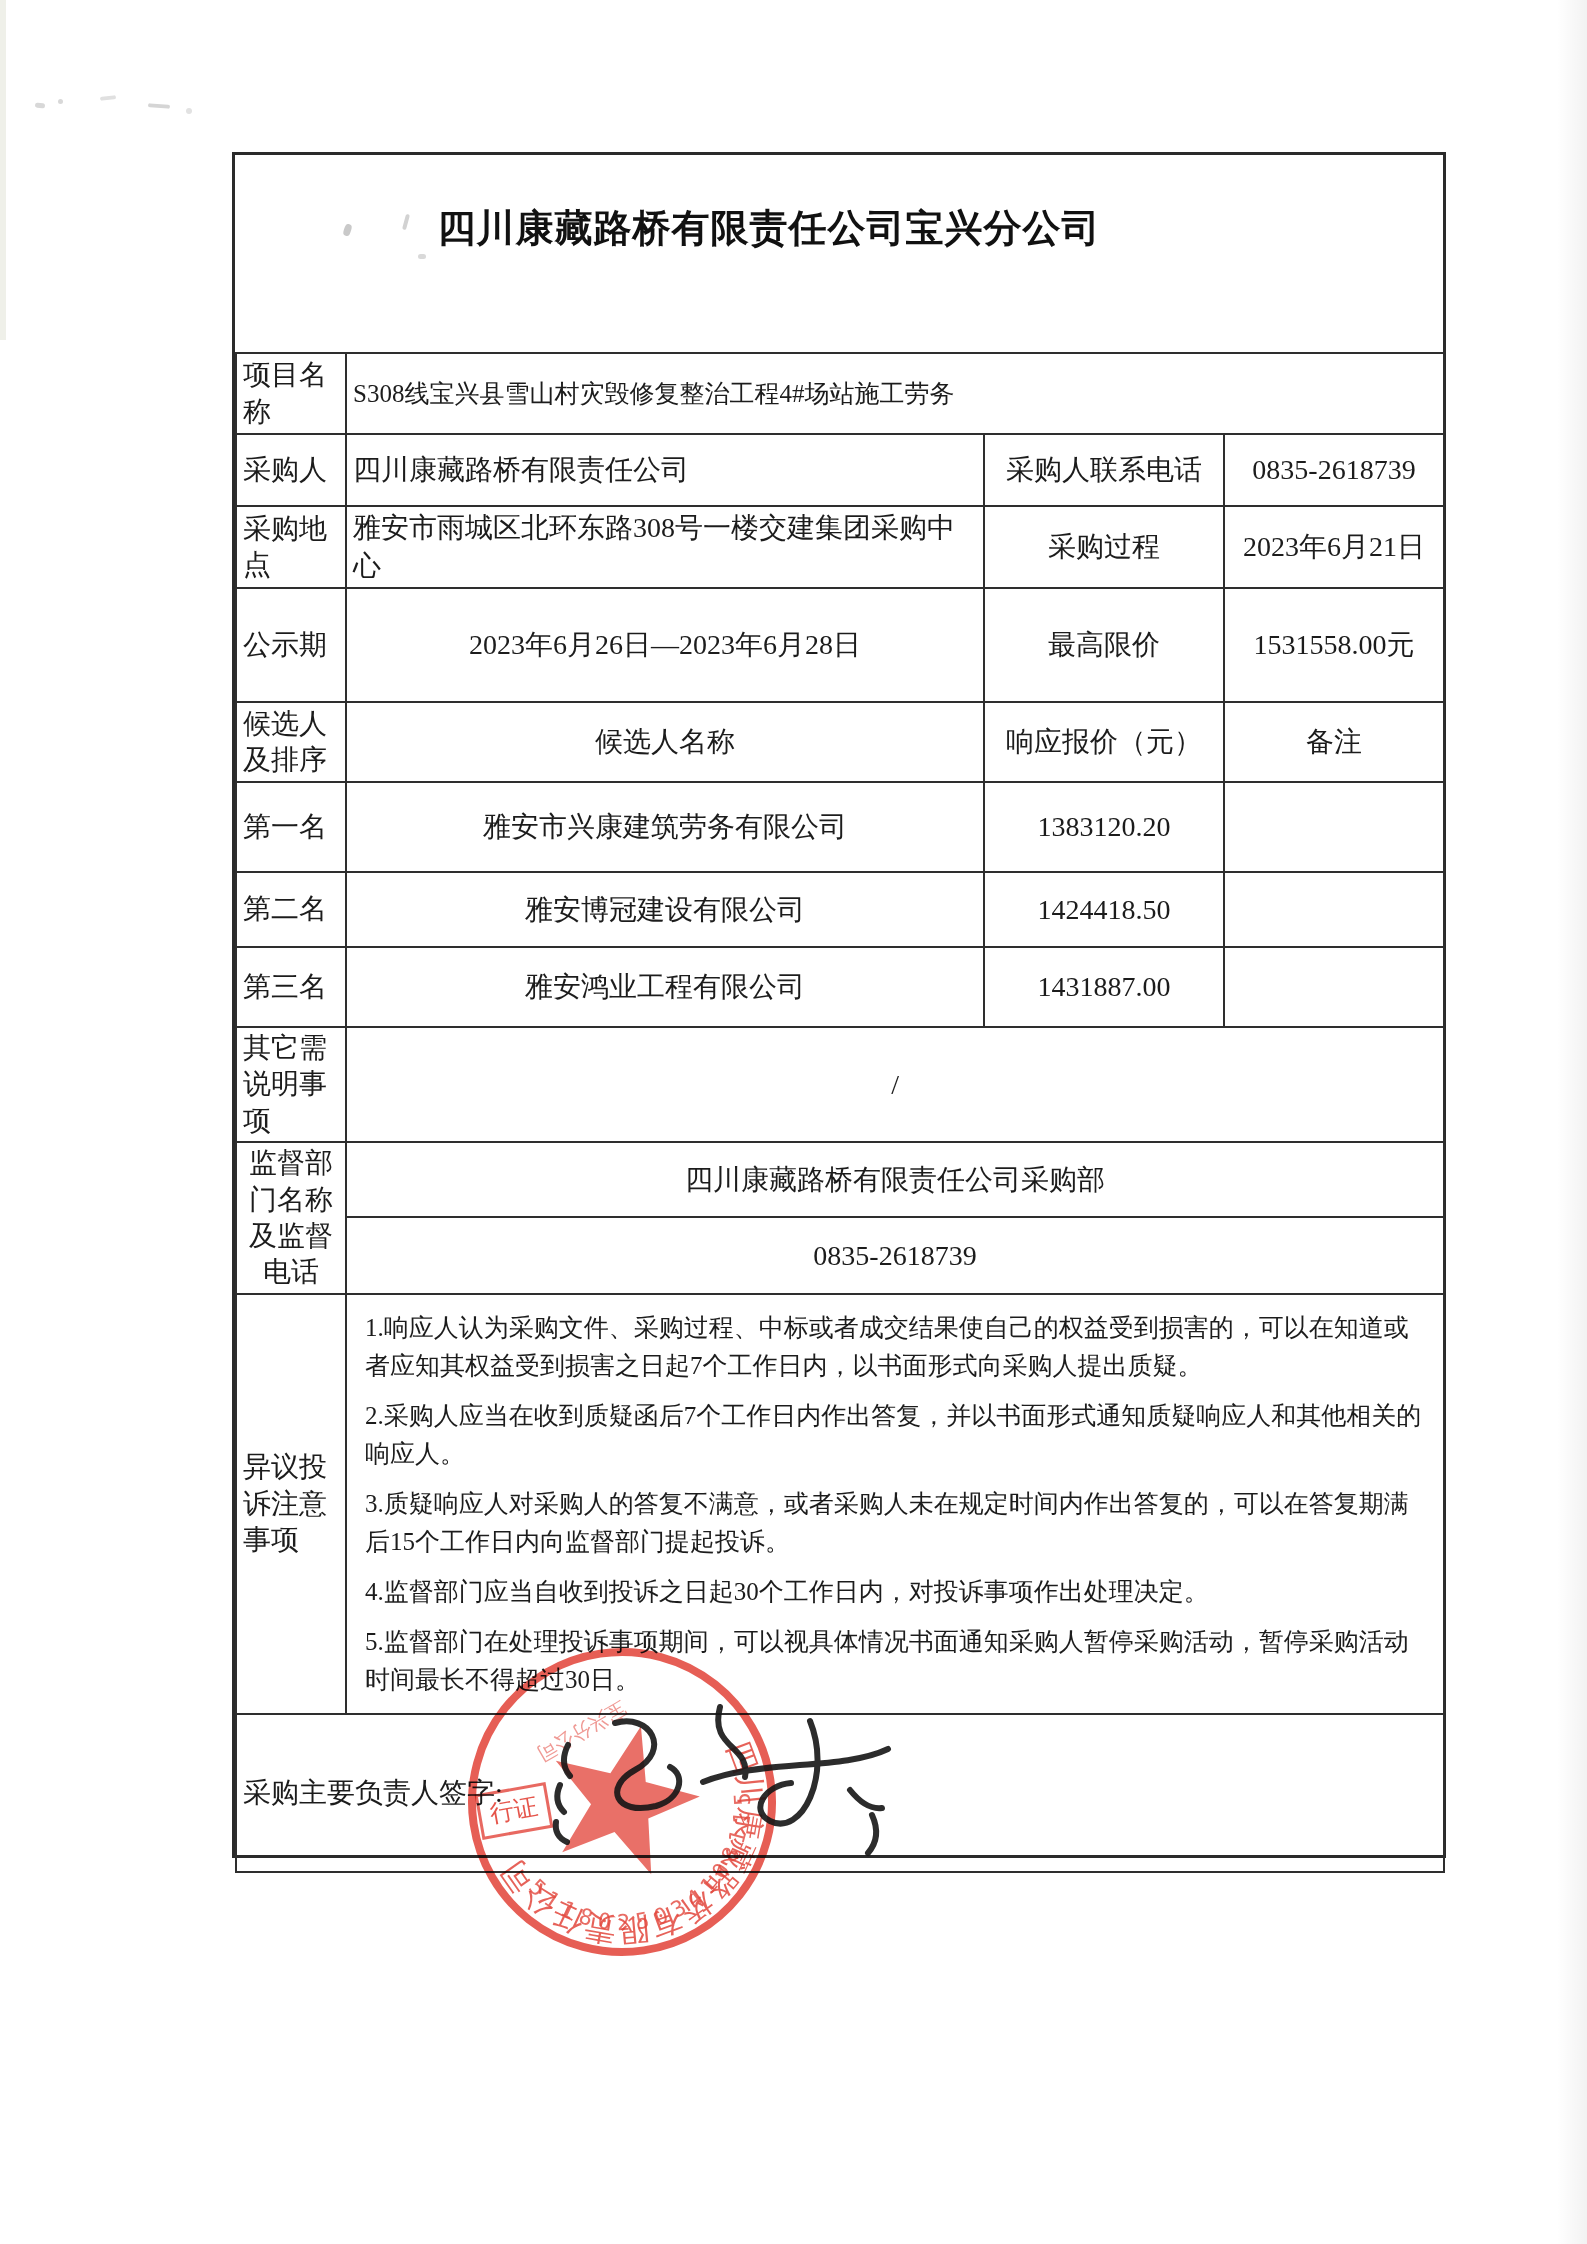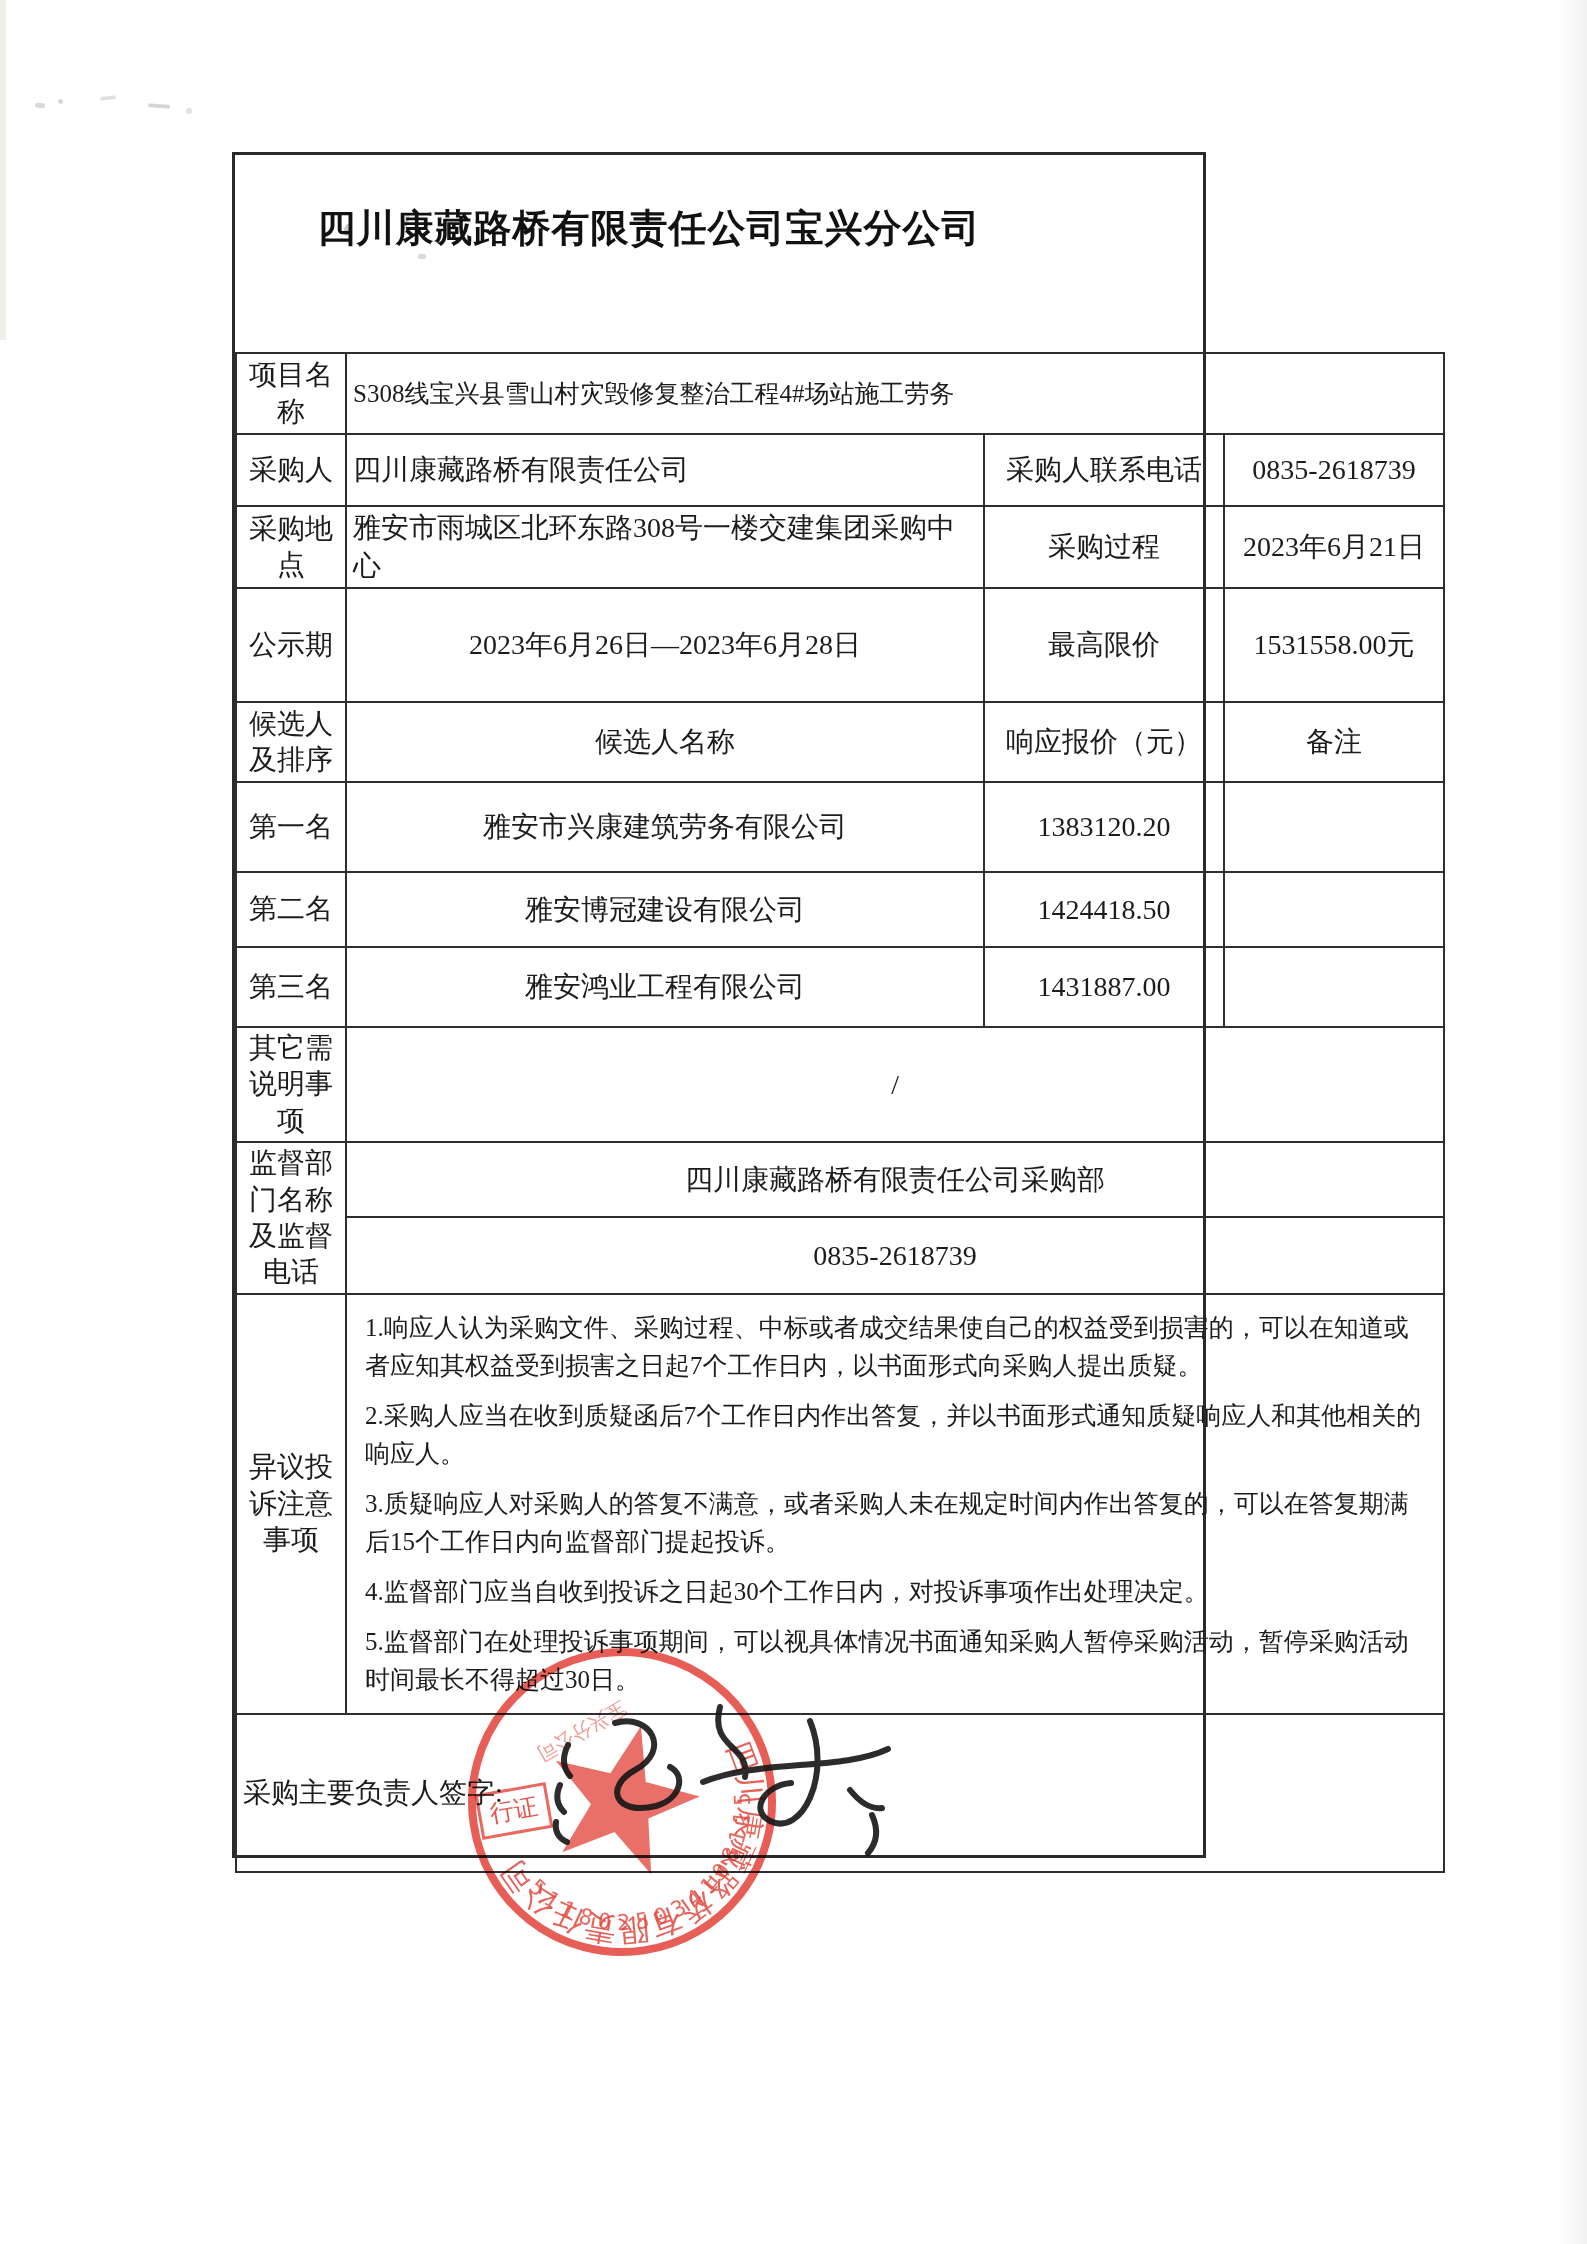--- a/index.html
+++ b/index.html
@@ -12,21 +12,21 @@
     color:#1c1c1c;
   }
   
   .edge-band-right{position:absolute;right:0;top:0;width:30px;height:100%;
     background:linear-gradient(to right, rgba(0,0,0,0), rgba(0,0,0,0.05));}
   .edge-strip-left{position:absolute;left:0;top:0;width:6px;height:340px;background:#eff0e9;}
   .smudge{position:absolute;background:#d8d8d8;border-radius:3px;}
 
   
   .doc-frame{
-    position:absolute;left:232px;top:152px;width:974px;height:1706px;
+    position:absolute;left:232px;top:152px;width:1214px;height:1706px;
     border:3px solid #2a2a2a;box-sizing:border-box;
   }
   .title{
     position:absolute;left:0;width:100%;text-align:center;
     font-family:"Liberation Sans","DejaVu Sans",sans-serif;
     font-weight:700;font-size:38px;line-height:46px;color:#111;
     letter-spacing:1px;white-space:nowrap;
   }
   .title-1{top:50px;transform:translateX(-70px);}
   .title-2{top:96px;}
@@ -35,21 +35,21 @@
     position:absolute;left:0;top:197px;width:1208px;height:1503px;
     border-collapse:collapse;table-layout:fixed;
     font-size:28px;
   }
   table.grid td{
     border:2px solid #2e2e2e;
     vertical-align:middle;
     padding:2px 6px;
     overflow:hidden;
   }
-  td.lab{text-align:center;line-height:1.3;padding-left:8px;}
+  td.lab{text-align:left;line-height:1.3;padding-left:8px;}
   td.lab-center{text-align:center;line-height:1.3;}
   td.v-left{text-align:left;padding-left:12px;}
   td.v-center{text-align:center;margin-top:12px;}
   td.obj-cell{padding:10px 14px 10px 12px;vertical-align:middle;}
   .obj-cell p{margin:12px;font-size:25px;line-height:1.52;text-align:left;}
   td.sig-cell{text-align:left;vertical-align:middle;padding-left:16px;margin-top:48px;}
 
   
   .stamp-svg{position:absolute;left:442px;top:1622px;width:360px;height:360px;
     mix-blend-mode:multiply;opacity:0.92;}

